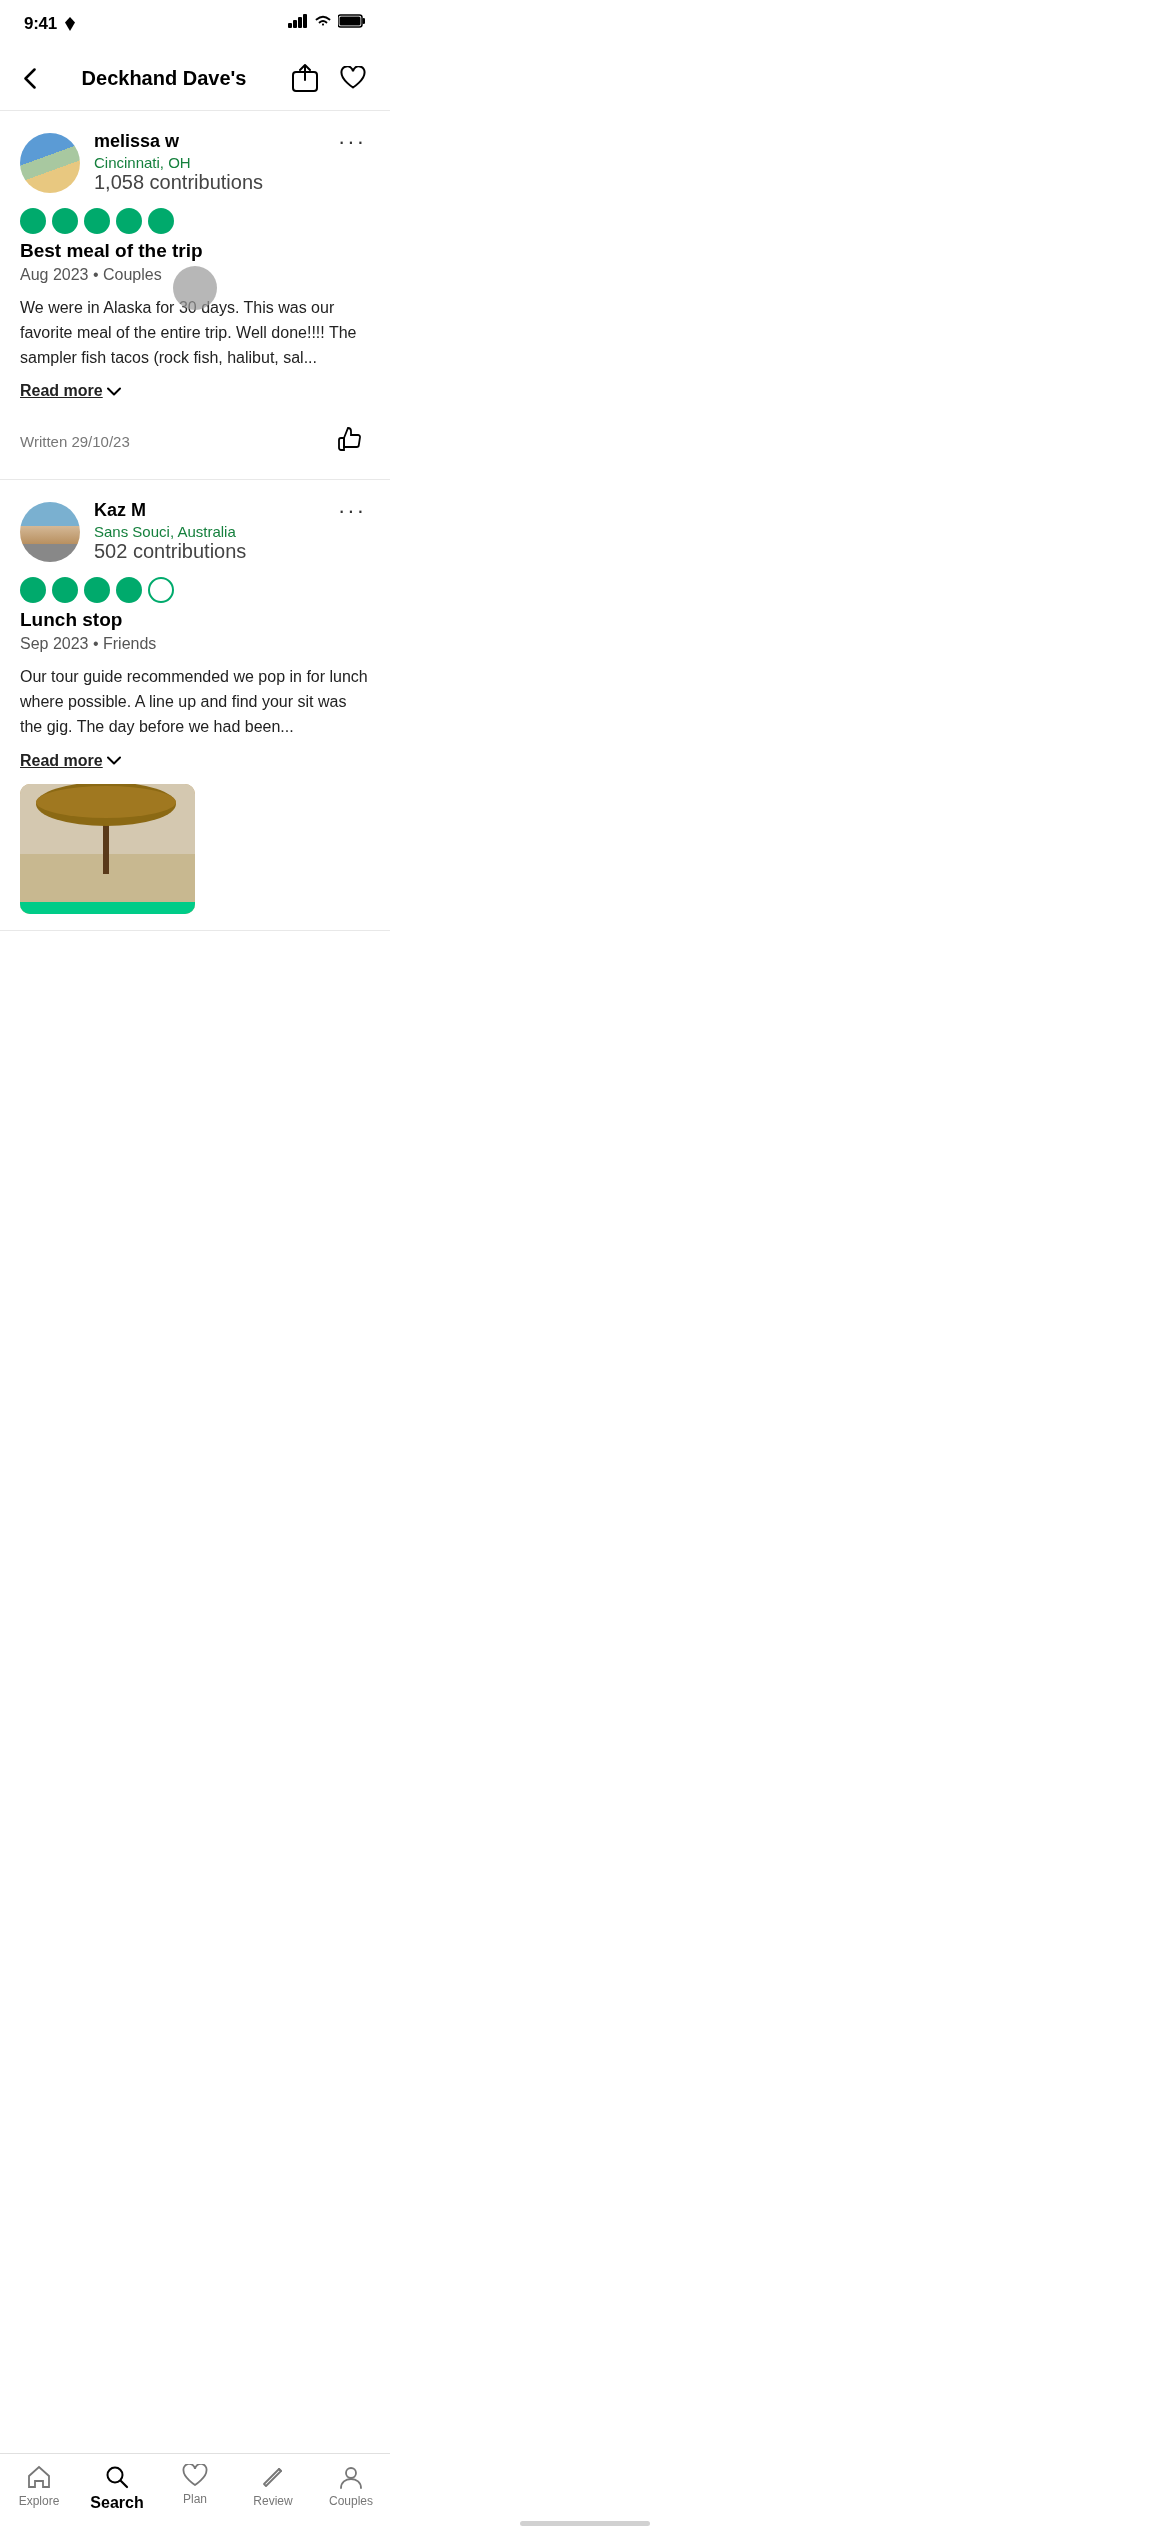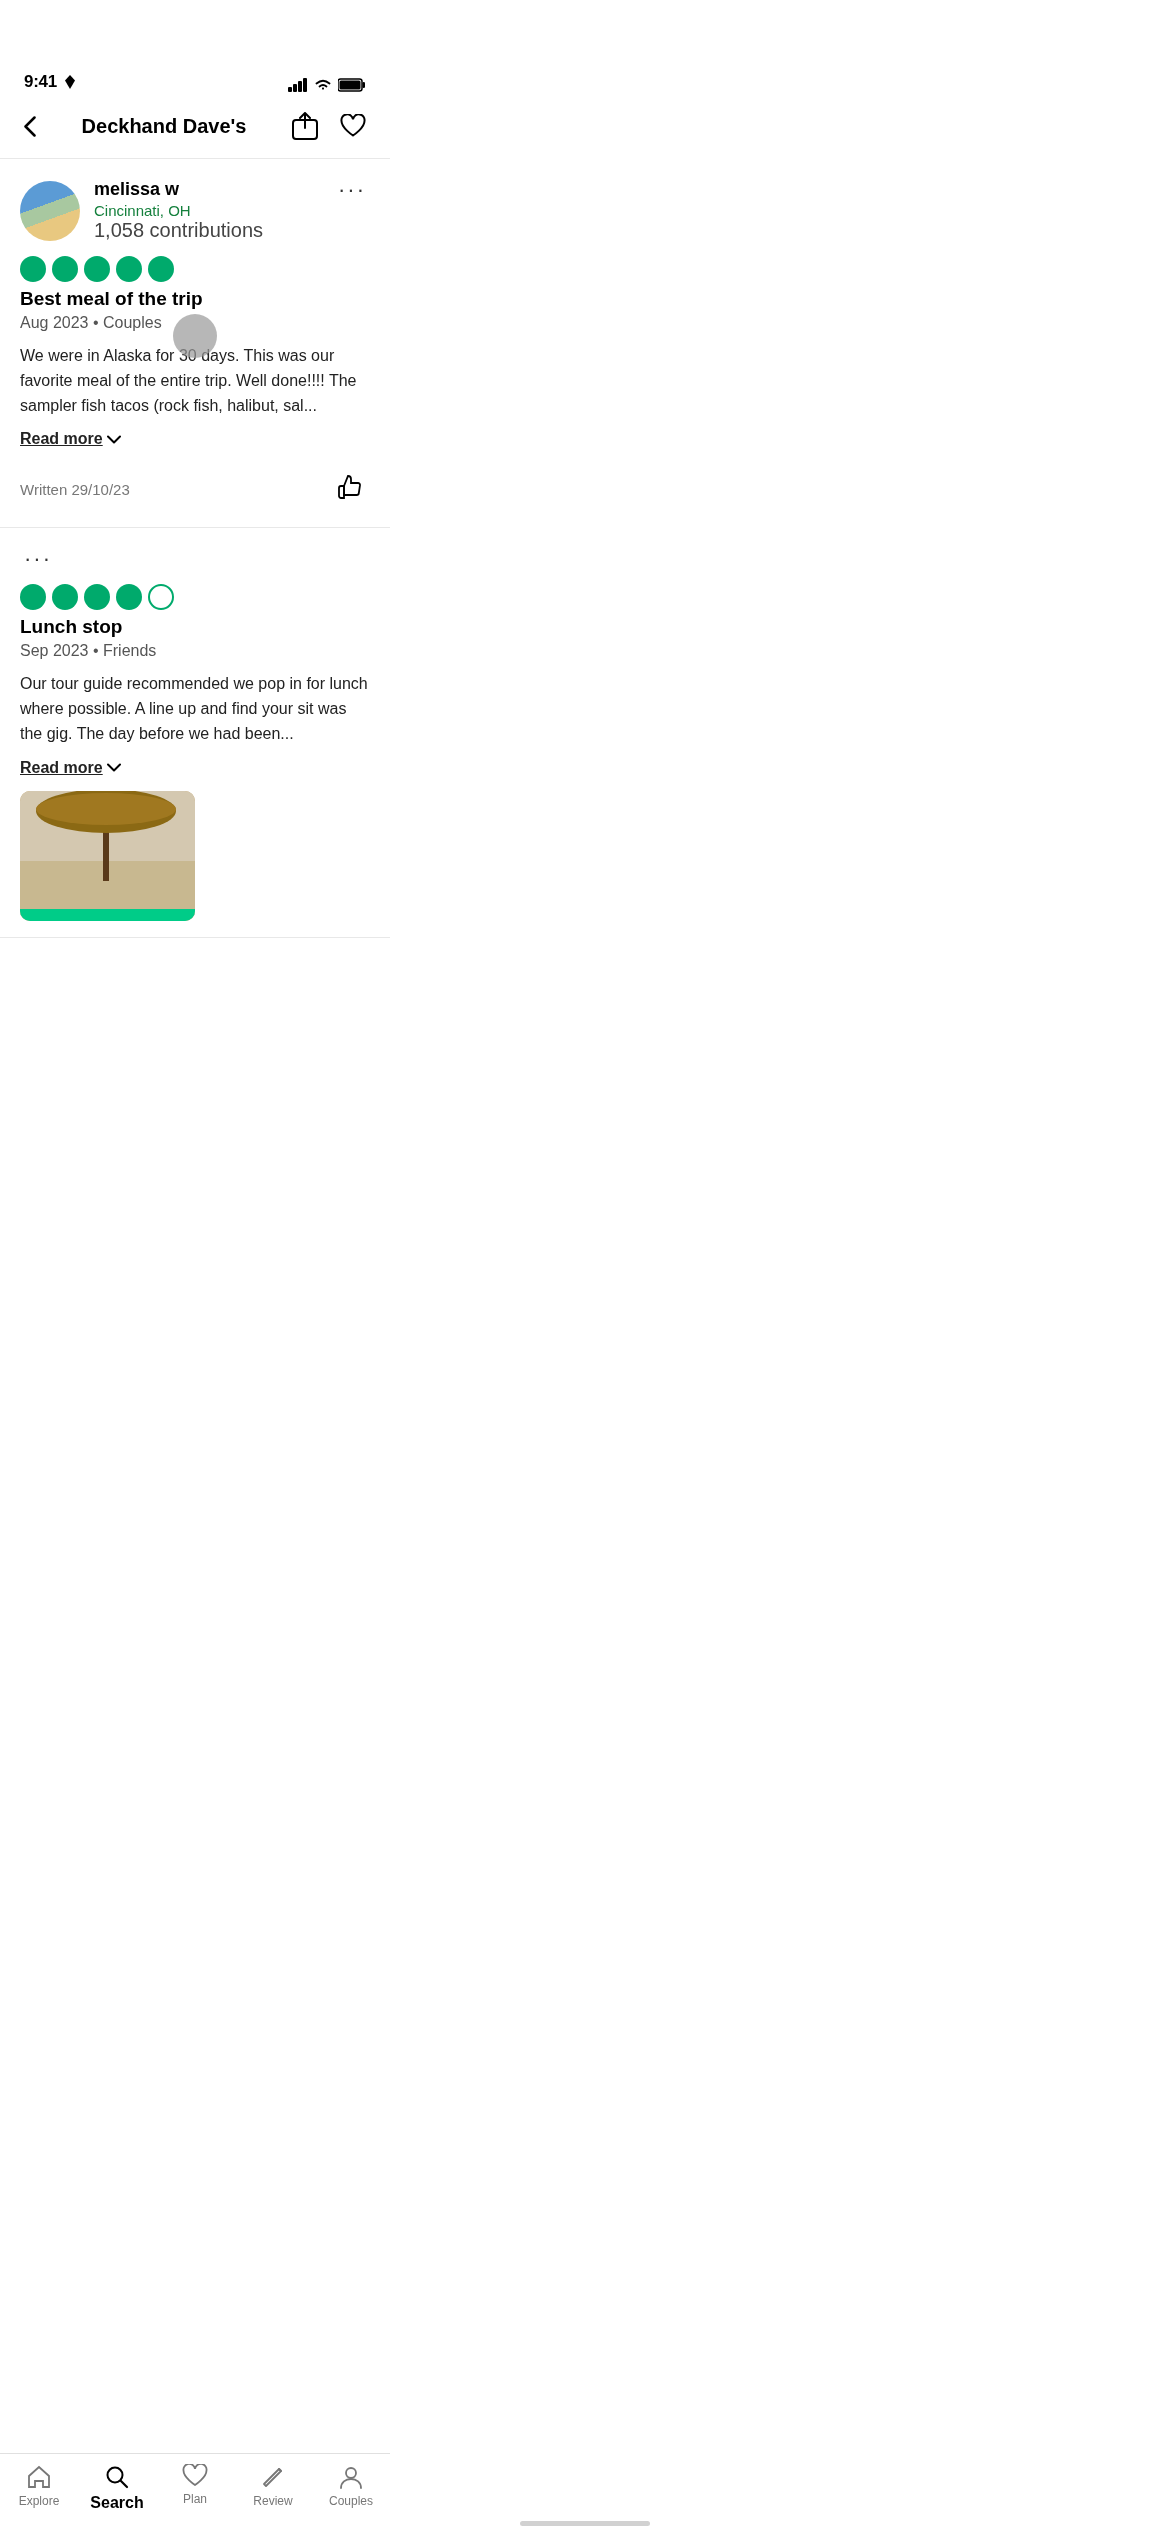--- a/index.html
+++ b/index.html
@@ -10,25 +10,24 @@
       background: #fff;
       width: 390px;
       min-height: 844px;
       overflow-x: hidden;
       position: relative;
     }
 
     
     .status-bar {
       display: flex;
-      align-items: flex-end;
+      align-items: flex-start;
       justify-content: space-between;
       padding: 14px 24px 6px 24px;
       height: 50px;
-      margin-top: 48px;
     }
     .status-time {
       font-size: 17px;
       font-weight: 600;
       letter-spacing: -0.3px;
     }
     .status-icons {
       display: flex;
       align-items: center;
       gap: 6px;
@@ -334,20 +333,30 @@
         <svg width="32" height="32" viewBox="0 0 32 32" fill="none">
           <path d="M10 14V26H7a2 2 0 0 1-2-2v-8a2 2 0 0 1 2-2h3Z" stroke="#000" stroke-width="1.8" fill="none"></path>
           <path d="M10 14l4-10a3 3 0 0 1 3 3v4h7a2 2 0 0 1 2 2.2l-1.2 8A2 2 0 0 1 22.8 23H10V14Z" stroke="#000" stroke-width="1.8" fill="none"></path>
         </svg>
       </button>
     </div>
   </div>
 
   <div class="review-card">
     <div class="reviewer-row">
+      <div class="reviewer-info">
+        <div class="avatar">
+          <div class="avatar-city"></div>
+        </div>
+        <div>
+          <div class="reviewer-name">Kaz M</div>
+          <div class="reviewer-location">Sans Souci, Australia</div>
+          <div class="reviewer-contributions">502 contributions</div>
+        </div>
+      </div>
       <button class="more-btn">···</button>
     </div>
 
     <div class="stars-row">
       <div class="star star-full"></div>
       <div class="star star-full"></div>
       <div class="star star-full"></div>
       <div class="star star-full"></div>
       <div class="star star-empty"></div>
     </div>

